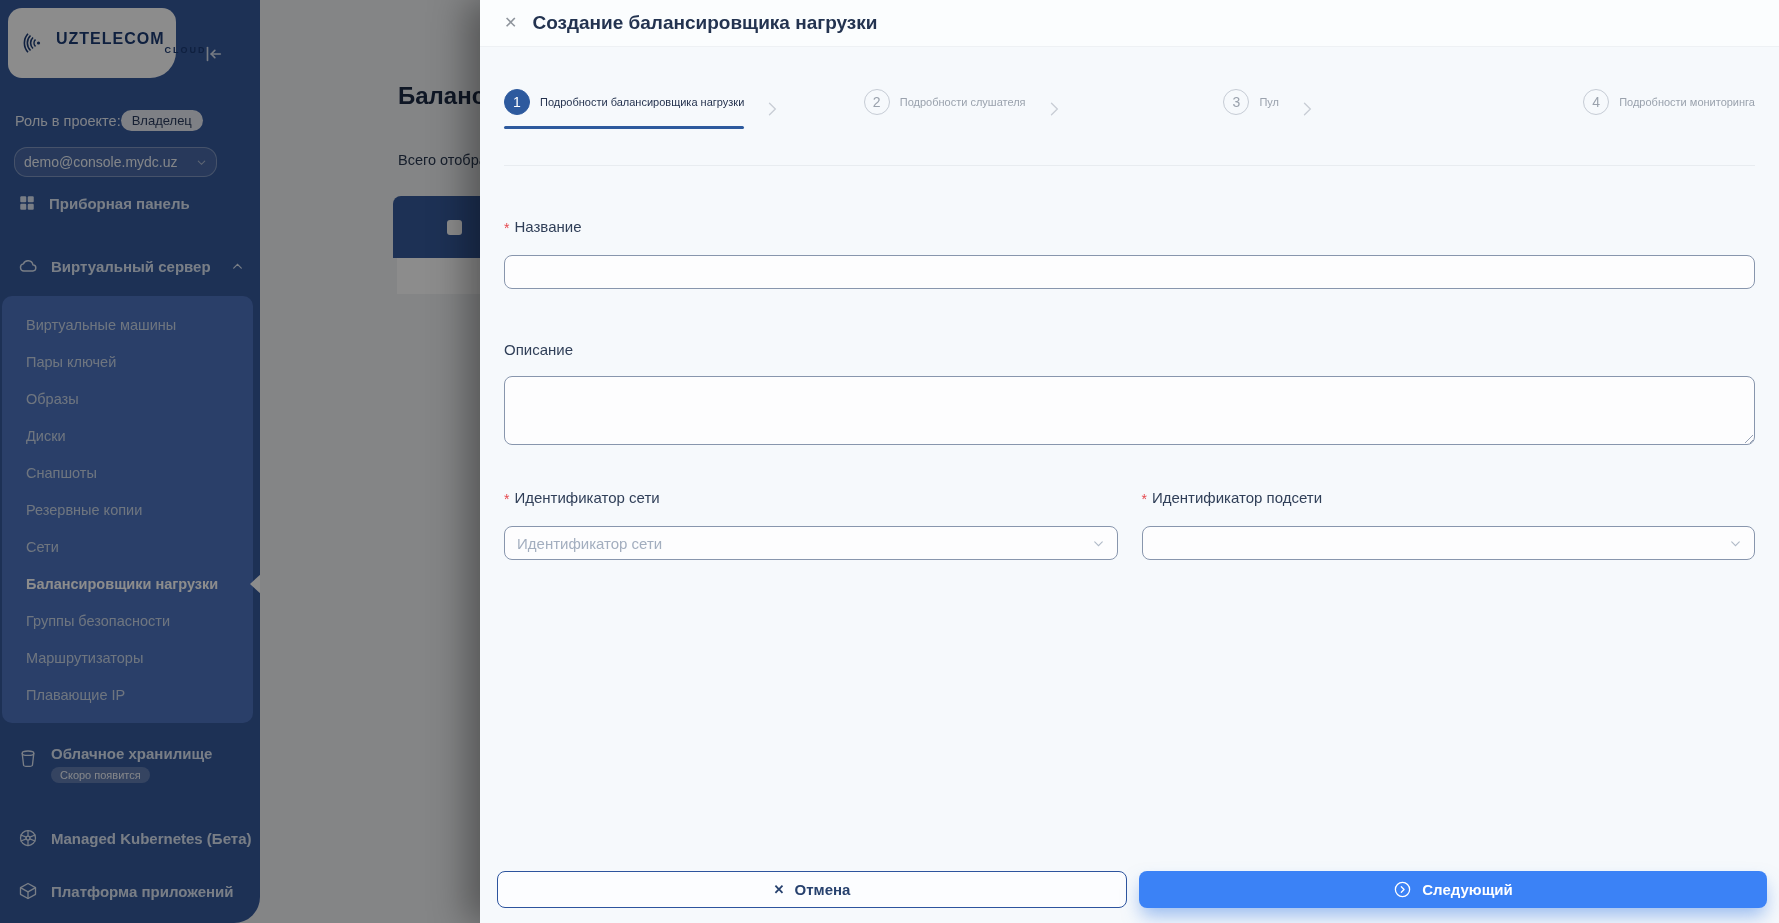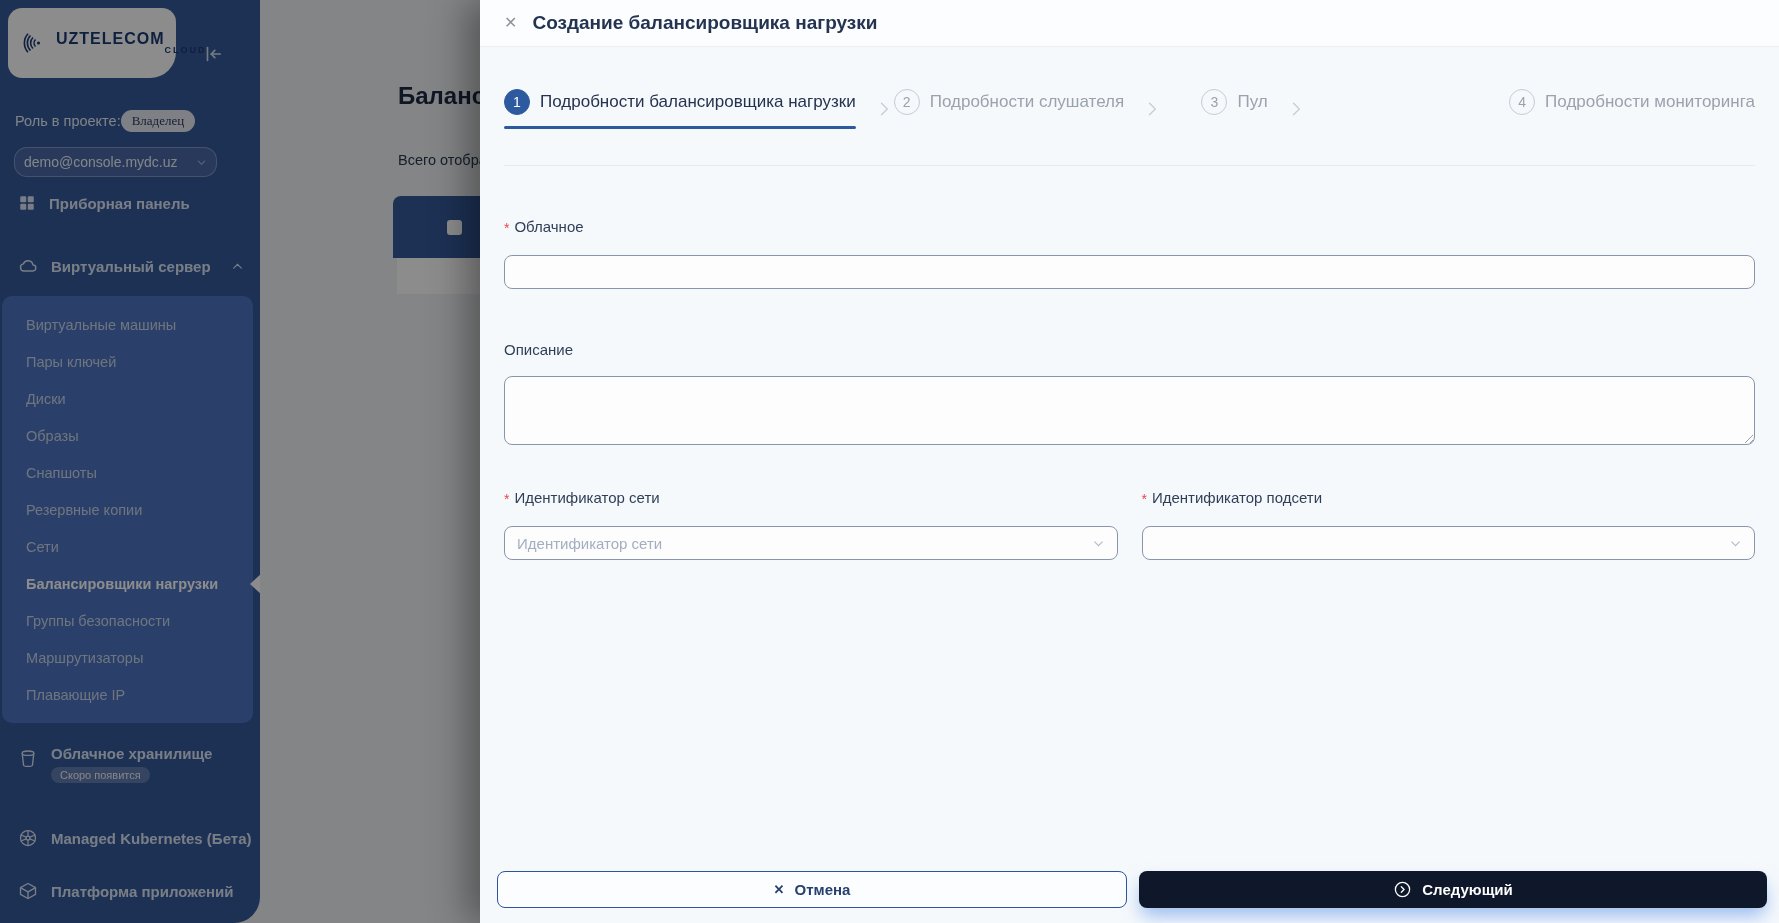--- a/index.html
+++ b/index.html
@@ -15,21 +15,21 @@
   .logo-panel { position:absolute; left:8px; top:8px; width:168px; height:70px;
     background:#ffffff; border-radius:14px; border-bottom-right-radius:26px;
     display:flex; align-items:center; padding-left:14px; gap:8px; }
   .logo-text { display:flex; flex-direction:row; line-height:1; }
   .logo-brand { color:#1c3b74; font-weight:bold; font-size:16px; letter-spacing:1px; }
   .logo-sub { color:#1c3b74; font-weight:bold; font-size:9px; letter-spacing:2px; align-self:flex-end; margin-top:15px; }
   .collapse-btn { position:absolute; left:196px; top:40px; width:34px; height:28px;
     display:flex; align-items:center; justify-content:center; background:transparent; border:none; cursor:pointer; color:#d8e1ef; }
 
   .role-row { position:absolute; left:15px; top:110px; display:flex; align-items:center; gap:0; font-size:14.5px; color:#e8edf6; }
-  .role-badge { background:#e6eaf2; color:#2b3b5e; font-size:13px; padding:3px 11px; border-radius:12px;font-family:Liberation Serif, serif; }
+  .role-badge { background:#e6eaf2; color:#2b3b5e; font-size:13px; padding:3px 11px; border-radius:12px; }
 
   .account-select { position:absolute; left:14px; top:147px; width:203px; height:30px;
     background:rgba(255,255,255,.10); border:1px solid rgba(255,255,255,.30); border-radius:13px;
     display:flex; align-items:center; justify-content:space-between; padding:0 9px; font-size:14px; color:#eef2f8; cursor:pointer; }
 
   .nav-item { position:absolute; left:0; width:260px; display:flex; align-items:center; gap:13px;
     padding-left:18px; font-size:15px; font-weight:600; color:#dce6f4; cursor:pointer; }
   .nav-item .chev-up { position:absolute; right:16px; }
 
   .submenu { position:absolute; left:2px; top:296px; width:251px; padding:10px 0;
@@ -67,21 +67,21 @@
 
   .steps { display:flex; align-items:center; padding:42px 24px 0; }
   .step { flex:1; display:flex; align-items:center; }
   .step:last-child { flex:0 0 auto; }
   .step-inner { display:flex; align-items:center; gap:10px; position:relative; padding-bottom:14px; }
   .step.active .step-inner::after { content:""; position:absolute; left:0; right:0; bottom:0;
     height:3px; background:#2d5a9e; border-radius:2px; }
   .step-circle { width:26px; height:26px; border-radius:50%; display:flex; align-items:center; justify-content:center;
     font-size:14px; border:1.5px solid #c6ccd5; color:#9aa2ad; background:transparent; flex:0 0 auto; }
   .step.active .step-circle { background:#2d5a9e; border-color:#2d5a9e; color:#ffffff; }
-  .step-label { font-size:17px; color:#9aa2ad; white-space:nowrap; }
+  .step-label { font-size:11px; color:#9aa2ad; white-space:nowrap; }
   .step.active .step-label { color:#25334f; font-weight:500; }
   .step-sep { margin-left:18px; color:#c8cdd5; display:flex; }
 
   .steps-divider { height:1px; background:#e8ecf0; margin:36px 24px 0; }
 
   .form { padding:0 24px; }
   .field-label { display:flex; align-items:center; gap:5px; font-size:15px; color:#303f58; }
   .req { color:#e5484d; font-size:14px; transform:translateY(1px); }
   .lbl-name { margin-top:52px; }
   .text-input { margin-top:20px; width:100%; height:34px; border:1px solid #8896ad; border-radius:8px;
@@ -98,21 +98,21 @@
     display:flex; align-items:center; justify-content:space-between; padding:0 12px; cursor:pointer; }
   .placeholder { font-size:15px; color:#a3aebf; }
 
   .spacer { flex:1; }
   .drawer-footer { display:flex; gap:12px; padding:0 12px 15px 17px; }
   .btn { flex:1; height:37px; border-radius:8px; font-size:15px; font-weight:600;
     display:flex; align-items:center; justify-content:center; gap:10px; cursor:pointer;
     font-family:"Liberation Sans",sans-serif; }
   .btn-cancel { background:#fcfdff; border:1.5px solid #2d549e; color:#27416e; }
   .btn-cancel .x { font-size:13px; color:#27416e; }
-  .btn-next { background:#0f172a; border:none; color:#ffffff;
+  .btn-next { background:#3b82f6; border:none; color:#ffffff;
     box-shadow:0 10px 18px -2px rgba(82,140,229,.55); }
 
   svg { display:block; }
 </style>
 </head>
 <body>
 
 <div class="app">
 
   <aside class="sidebar">
@@ -183,24 +183,24 @@
     </div>
 
     <div class="submenu">
       <div class="subitem">
           <span>Виртуальные машины</span>
         </div>
       <div class="subitem">
           <span>Пары ключей</span>
         </div>
       <div class="subitem">
+          <span>Образы</span>
+        </div>
+      <div class="subitem">
           <span>Диски</span>
-        </div>
-      <div class="subitem">
-          <span>Образы</span>
         </div>
       <div class="subitem">
           <span>Снапшоты</span>
         </div>
       <div class="subitem">
           <span>Резервные копии</span>
         </div>
       <div class="subitem">
           <span>Сети</span>
         </div>
@@ -314,21 +314,21 @@
         <span class="step-label">Подробности мониторинга</span>
       </span>
     </div>
   </div>
 
   <div class="steps-divider"></div>
 
   <div class="form">
     <div class="field-label lbl-name">
       <span class="req">*</span>
-      <span>Облачное</span>
+      <span>Название</span>
     </div>
     <input class="text-input" type="text" value="" style="">
 
     <div class="field-label lbl-desc">
       <span>Описание</span>
     </div>
     <div class="textarea-wrap">
       <textarea class="textarea" style=""></textarea>
       <span class="grip"></span>
     </div>

